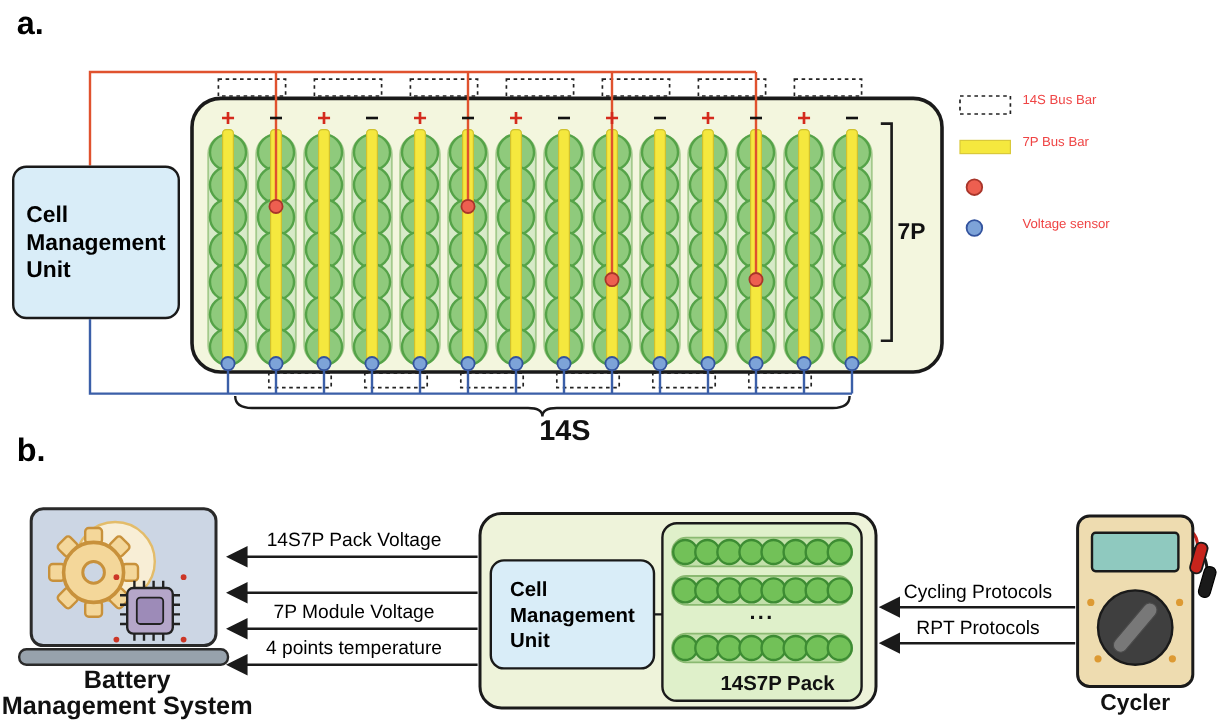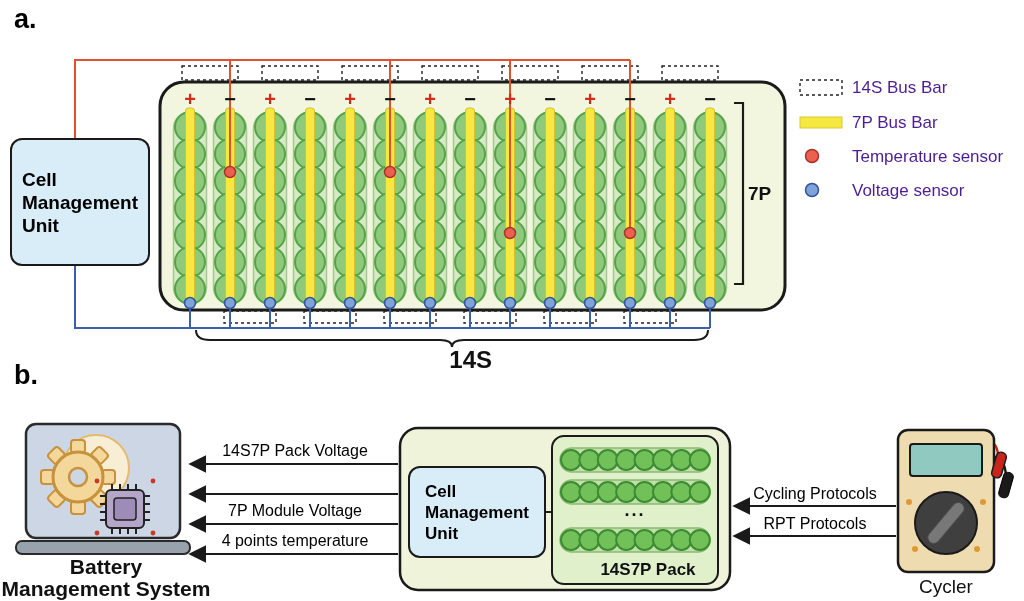--- a/index.html
+++ b/index.html
@@ -5,21 +5,21 @@
   *{margin:0;padding:0;box-sizing:border-box}
   body{font-family:"Liberation Sans",sans-serif;background:#fff}
   .stage{position:relative;width:1024px;height:601px;background:#fff;overflow:hidden}
   .layer{position:absolute;left:0;top:0;display:block}
   .txt{position:absolute;color:#111}
   .panel-label{font-size:27px;font-weight:bold;color:#000}
   .box{position:absolute;display:flex;align-items:center;justify-content:center;text-align:left;
        white-space:pre-line;font-weight:bold;background:#d9edf8;border:2.5px solid #1a1a1a;
        border-radius:12px;color:#000}
   .pol{position:absolute;top:88px;width:24px;text-align:center;font-size:20px;font-weight:bold}
-  .legend-label{font-size:17px;color:#4c1d95}
+  .legend-label{font-size:11px;color:#ef4444}
   .arrow-label{position:absolute;font-size:16px;text-align:center;color:#000}
 </style>
 </head>
 <body>
 
 <div class="stage">
 
   <svg class="layer" width="1024" height="601">
     <defs>
       <marker id="ah" viewBox="0 0 10 10" refX="8.5" refY="5" markerWidth="9" markerHeight="9" orient="auto">
@@ -300,21 +300,20 @@
     </div>
 
   <div class="txt panel-label" style="left:14px;top:4px">a.</div>
 
   <div class="box" style="left:10px;top:138px;width:140px;height:128px;font-size:19px;line-height:23px">Cell
 Management
 Unit</div>
 
   <div class="txt legend-label" style="left:852px;top:78px">14S Bus Bar</div>
   <div class="txt legend-label" style="left:852px;top:113px">7P Bus Bar</div>
-  <div class="txt legend-label" style="left:852px;top:147px">Temperature sensor</div>
   <div class="txt legend-label" style="left:852px;top:181px">Voltage sensor</div>
 
   <div class="txt" style="left:748px;top:183px;font-size:19px;font-weight:bold">7P</div>
   <div class="txt" style="left:412px;top:346px;width:80px;text-align:right;font-size:24px;font-weight:bold">14S</div>
 
   <div class="txt panel-label" style="left:14px;top:360px">b.</div>
 
   <div class="txt" style="left:0;top:556px;width:212px;text-align:center;font-size:21px;font-weight:bold;line-height:22px;white-space:pre-line">Battery
 Management System</div>
 
@@ -325,14 +324,14 @@
   <div class="txt" style="left:552px;top:500px;width:166px;text-align:center;font-size:18px;font-weight:bold;letter-spacing:2px">...</div>
   <div class="txt" style="left:552px;top:560px;width:192px;text-align:center;font-size:17px;font-weight:bold">14S7P Pack</div>
 
   <div class="arrow-label" style="left:192px;top:442px;width:206px">14S7P Pack Voltage</div>
   <div class="arrow-label" style="left:192px;top:502px;width:206px">7P Module Voltage</div>
   <div class="arrow-label" style="left:192px;top:532px;width:206px">4 points temperature</div>
 
   <div class="arrow-label" style="left:737px;top:515px;width:156px">RPT Protocols</div>
   <div class="arrow-label" style="left:737px;top:485px;width:156px">Cycling Protocols</div>
 
-  <div class="txt" style="left:898px;top:576px;width:96px;text-align:center;font-size:19px;font-weight:normal">Cycler</div>
+  <div class="txt" style="left:898px;top:576px;width:96px;text-align:center;font-size:19px;font-weight:bold">Cycler</div>
 </div>
 
 </body></html>

